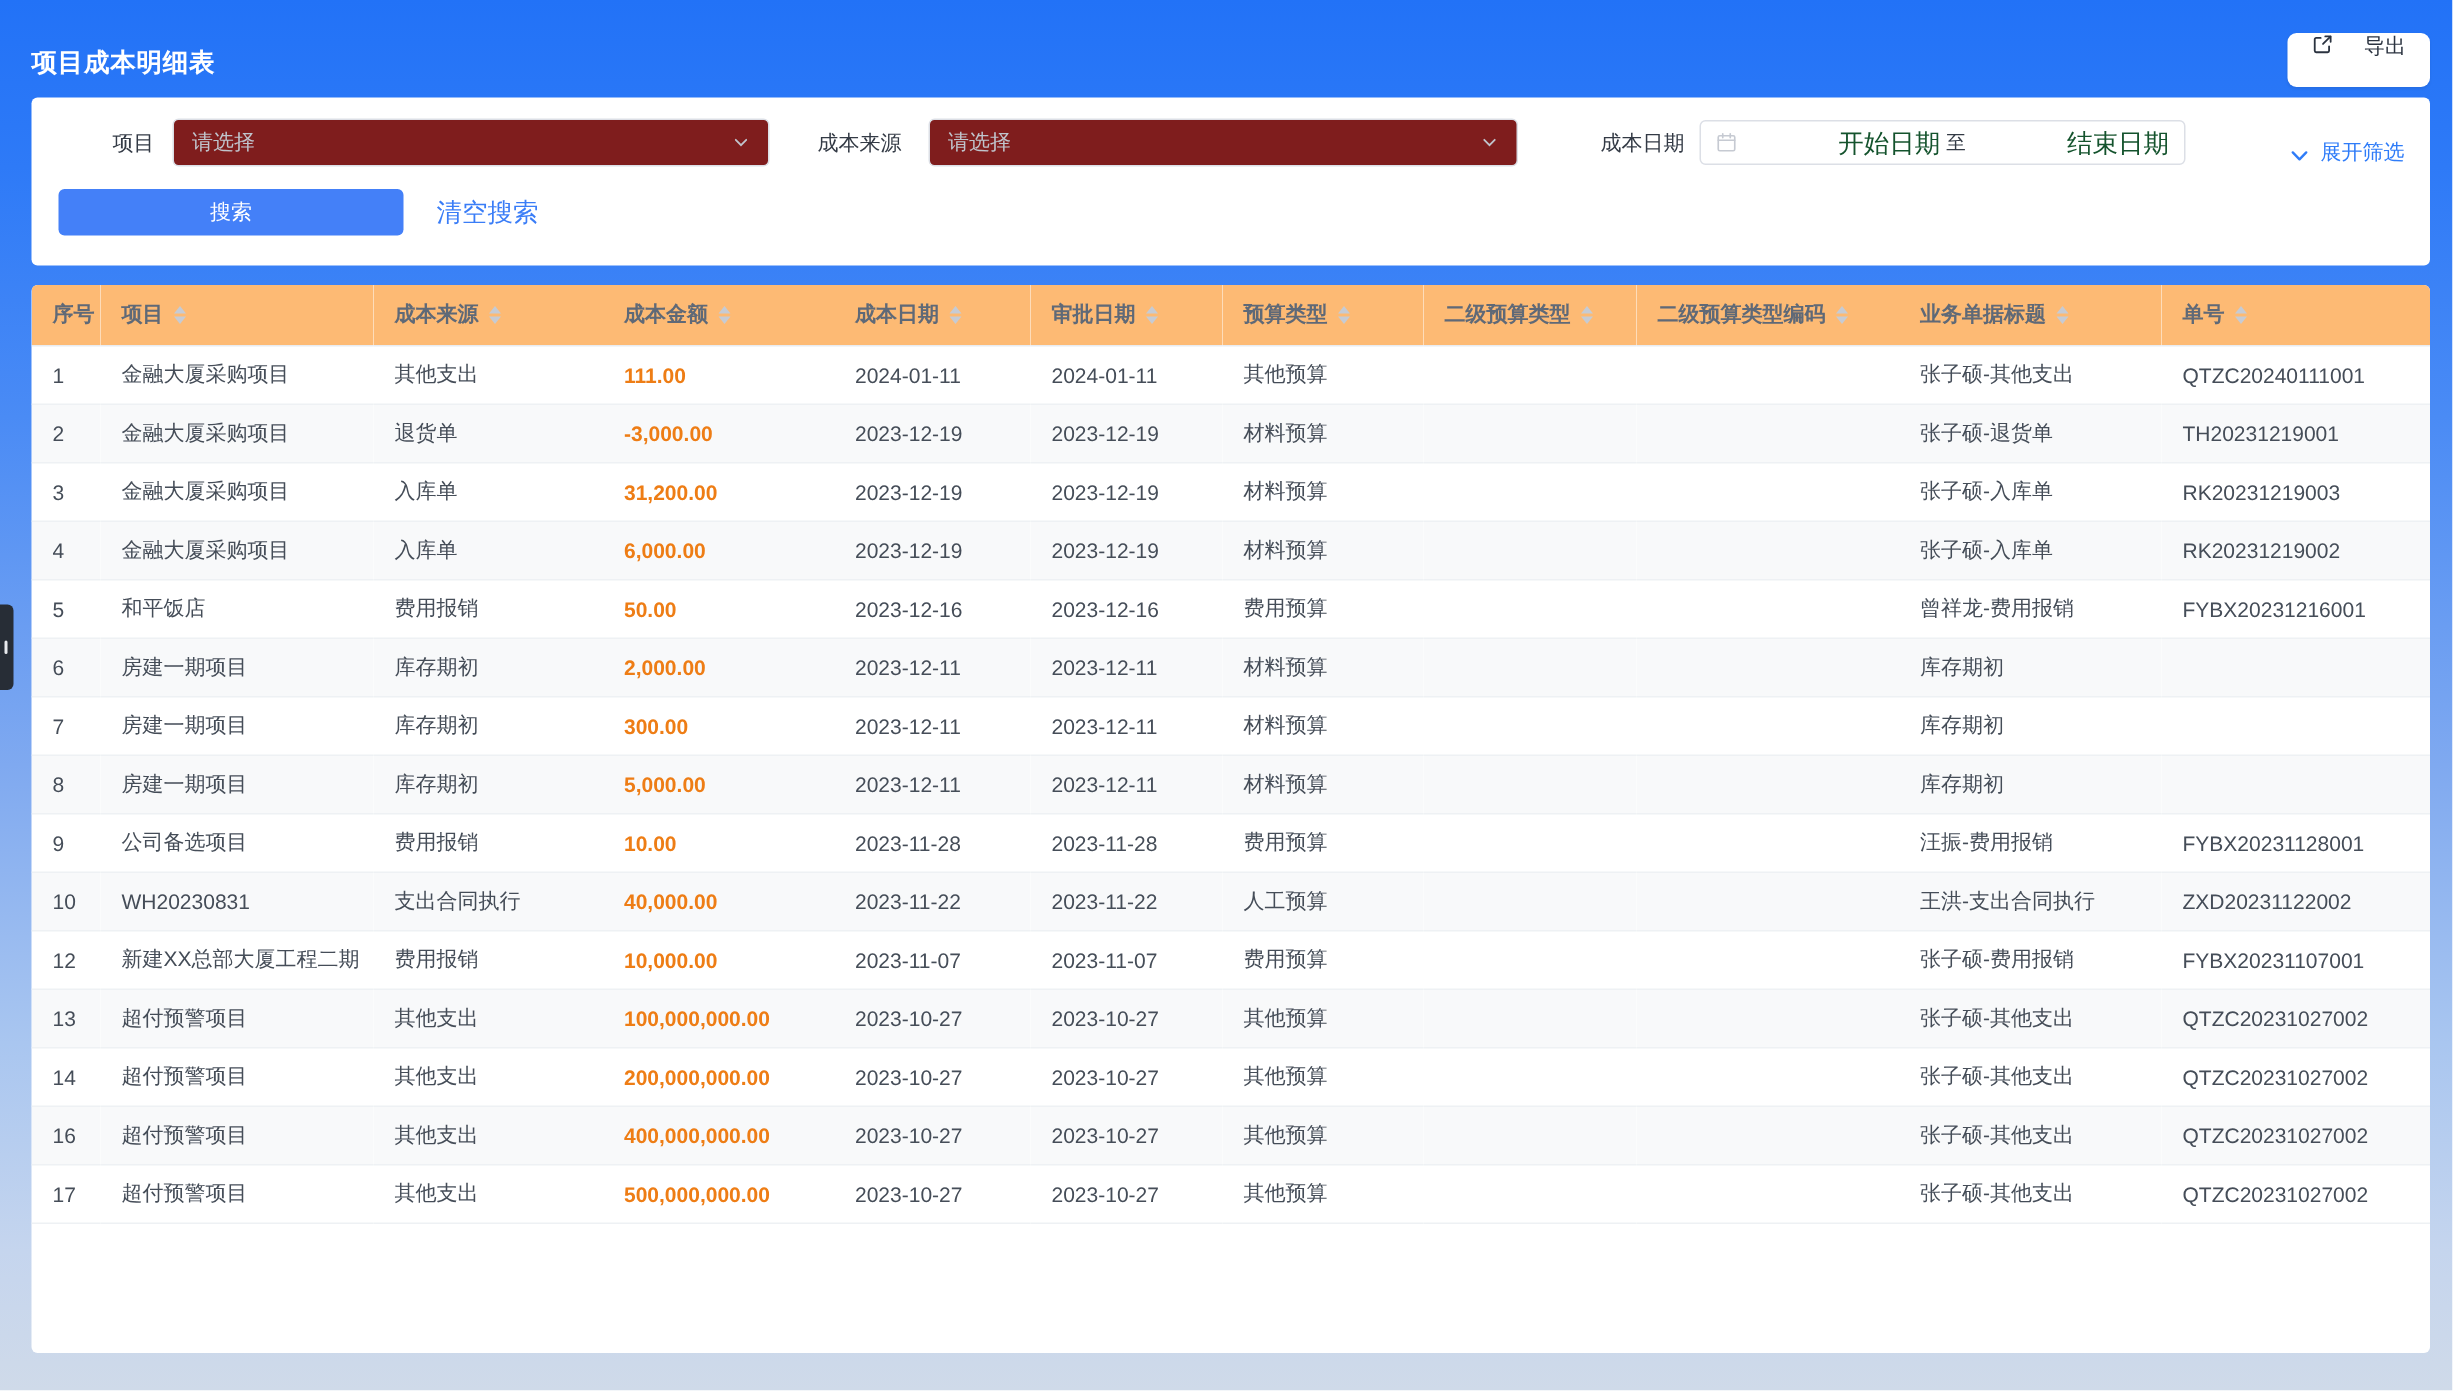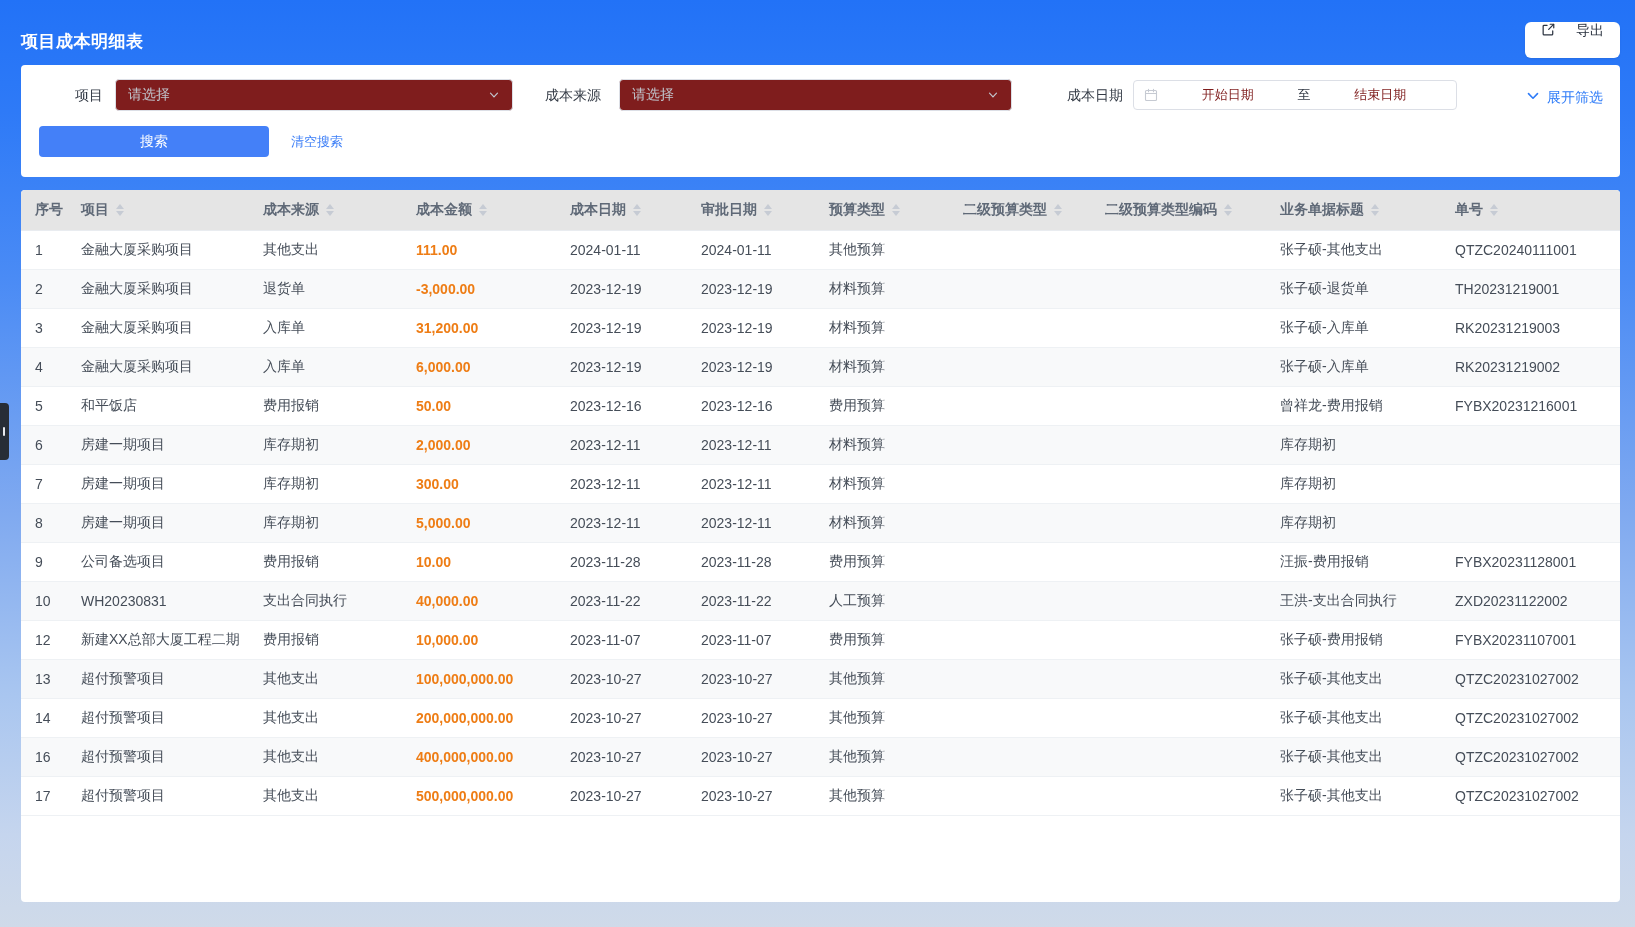--- a/index.html
+++ b/index.html
@@ -51,49 +51,49 @@
   .sel-project { left:94px;  width:398px; }
   .sel-source  { left:598px; width:393px; }
   .select-box .ph { font-size:14px; color:#c0c4cc; flex:1; }
   .select-box .chev { margin-left:8px; display:flex; }
   .date-range {
     position:absolute; left:1112px; top:15px; width:324px; height:30px;
     border:1px solid #dcdfe6; border-radius:4px; background:#fff;
     display:flex; align-items:center; padding:0 10px; cursor:pointer;
   }
   .date-range .cal { display:flex; margin-right:4px; }
-  .date-range .ph { flex:1; text-align:center; font-size:13px; color:#7f1d1d; }
+  .date-range .ph { flex:1; text-align:right; font-size:17px; color:#14532d; }
   .date-range .to { font-size:13px; color:#333a45; padding:0 4px; }
   .expand-link {
     position:absolute; right:17px; top:14px; height:32px;
-    display:flex; align-items:flex-start; gap:7px;
-    color:#2f7cf8; font-size:14px; cursor:pointer;margin-top:10px;
+    display:flex; align-items:flex-end; gap:7px;
+    color:#2f7cf8; font-size:14px; cursor:pointer;
   }
   .search-btn {
     position:absolute; left:18px; top:61px; width:230px; height:31px;
     background:#4480f8; color:#ffffff; border:none; border-radius:4px;
     font-size:14px; cursor:pointer; font-family: inherit; text-align: center;
   }
   .clear-link {
     position:absolute; left:270px; top:61px; height:31px; line-height:31px;
-    color:#3a7df7; font-size:13px; cursor:pointer;
+    color:#3a7df7; font-size:17px; cursor:pointer;
   }
 
   
   .table-card {
     position:absolute; left:21px; top:190px; width:1599px; height:712px;
     background:#ffffff; border-radius:4px; overflow:hidden;
   }
   table.cost-table {
     width:1599px; border-collapse:collapse; table-layout:fixed;
   }
   .cost-table th {
     height:40px; text-align:left; padding:0 8px 0 14px;
     font-size:14px; font-weight:700; color:#5f6977;
-    border-bottom:1px solid #e9ecf0; background:#e5e5e5;
+    border-bottom:1px solid #e9ecf0; background:#fdba74;
     white-space:nowrap; overflow:hidden;
   }
   .cost-table td {
     height:39px; padding:0 8px 0 14px;
     font-size:14px; color:#454d58;
     border-bottom:1px solid #eef1f4;
     white-space:nowrap; overflow:hidden;
   }
   .cost-table tbody tr:nth-child(even) { background:#f8f9fa; }
   .cost-table td.amount { color:#ee7d15; font-weight:700;margin-top:36px; }

